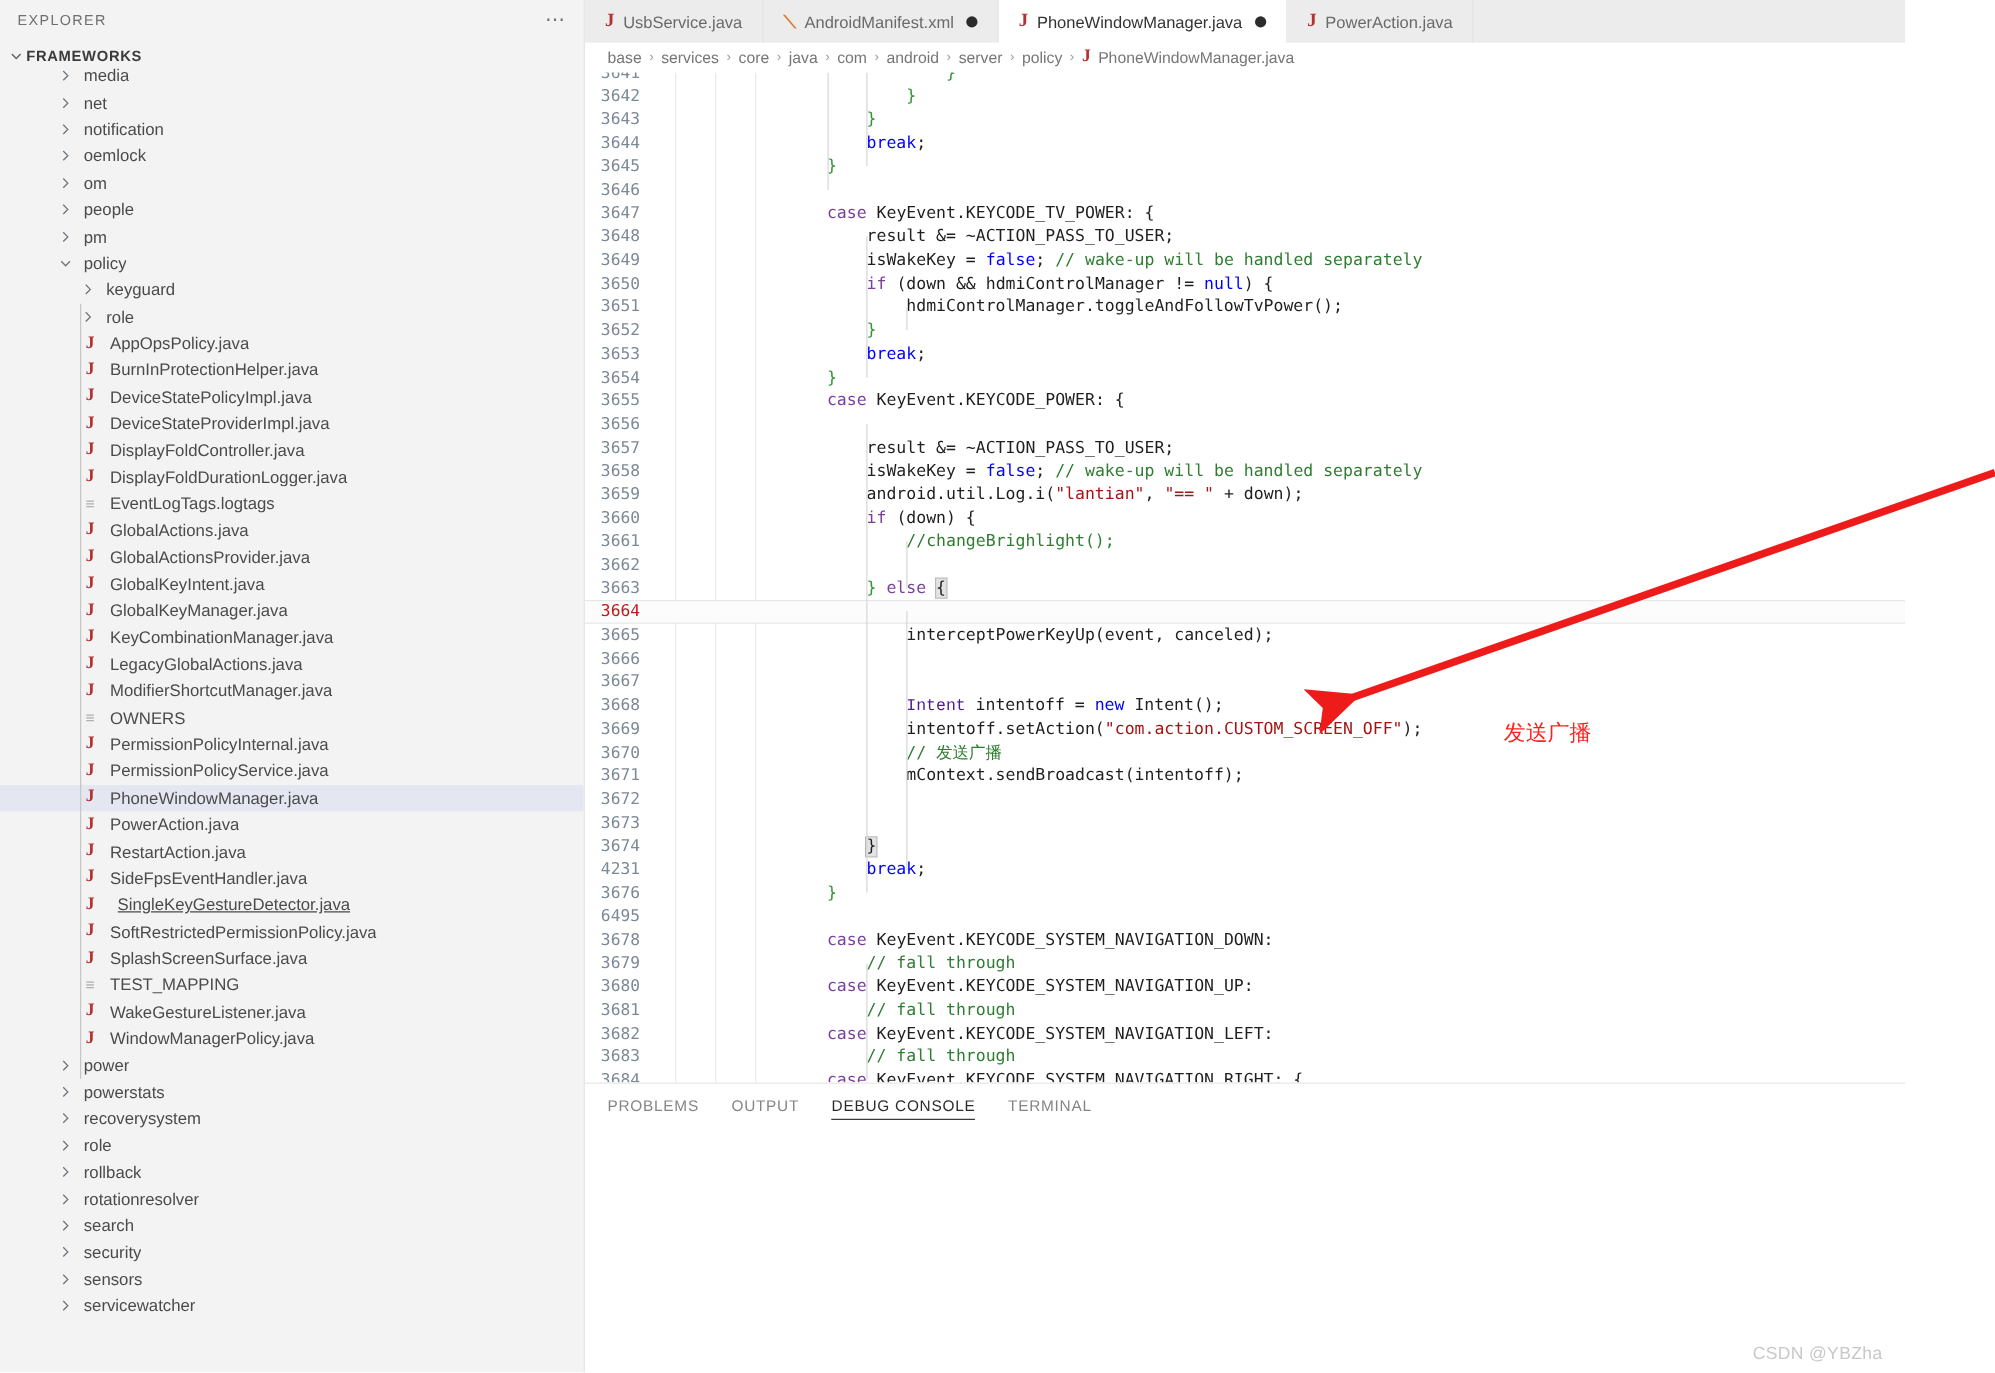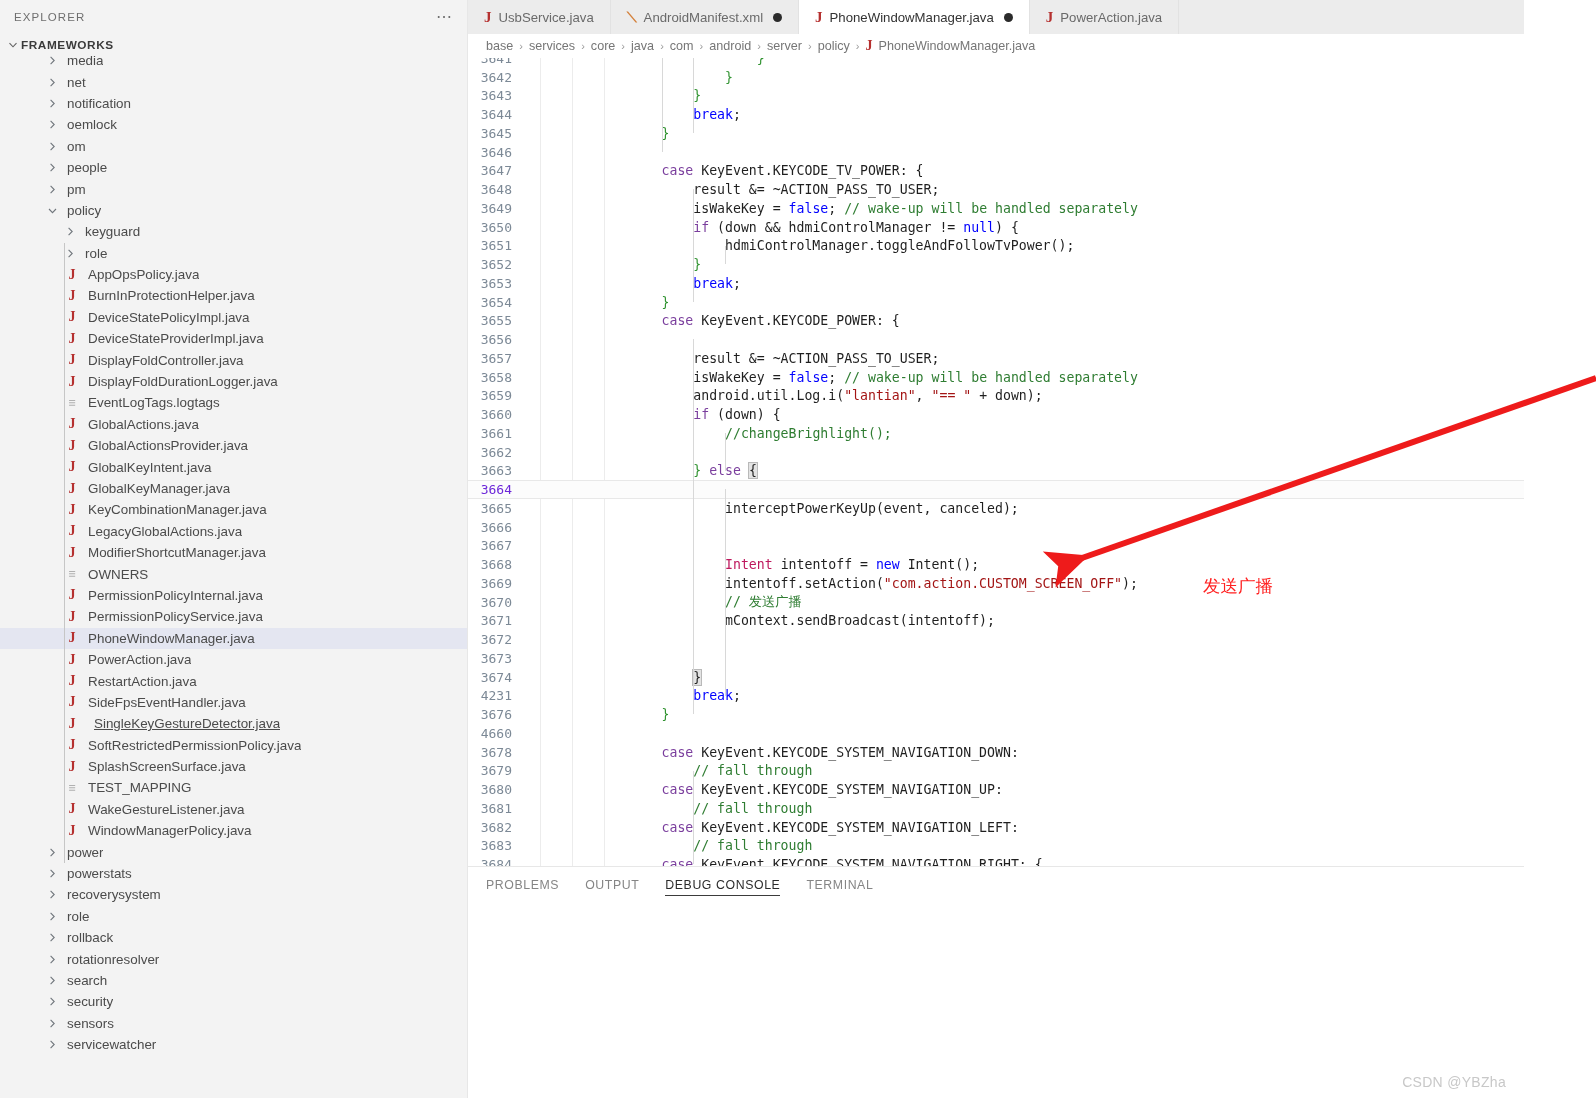--- a/index.html
+++ b/index.html
@@ -113,30 +113,30 @@
     border-top: 1px solid #e8e8e8;
   }
   .code-line.active::after {
     content:""; position:absolute; left:0; right:0; bottom:0;
     border-bottom: 1px solid #e8e8e8;
   }
   .lnum {
     width: 58px; flex: 0 0 58px; text-align: right;
     color: #7c8996; padding-right: 14px; font-size: 13px;
   }
-  .code-line.active .lnum { color: #6d28d9; }
+  .code-line.active .lnum { color: #b91c1c; }
   .gutter-pad { flex: 0 0 72px; width: 72px; }
   .ctext { position: relative; padding-left: 0px; }
 
   
   .kw   { color: #0000ff; }
   .kw2  { color: #7a3e9d; }
   .str  { color: #a31515; }
   .com  { color: #2f7d32; }
-  .typ  { color: #be185d; }
+  .typ  { color: #4c1d95; font-family: Liberation Mono, monospace; }
   .pln  { color: #1f1f1f; }
   .brkg { color: #319331; }
   .hl-brace { background: #e3e3e3; outline: 1px solid #b9b9b9; }
 
   
   .vline { position: absolute; top: 0; bottom: 0; width: 1px; background: #ececec; }
   
   .iguide { position: absolute; top: 0; height: 18.75px; width: 1px; background: #d8d8d8; }
 
   
@@ -548,21 +548,21 @@
           <div class="code-line"><span class="lnum">3667</span><span class="gutter-pad"></span><span class="ctext"></span></div>
           <div class="code-line"><span class="lnum">3668</span><span class="gutter-pad"></span><span class="ctext"><span class="pln">                </span><span class="typ">Intent</span><span class="pln"> intentoff = </span><span class="kw">new</span><span class="pln"> Intent();</span></span></div>
           <div class="code-line"><span class="lnum">3669</span><span class="gutter-pad"></span><span class="ctext"><span class="pln">                intentoff.setAction(</span><span class="str">"com.action.CUSTOM_SCREEN_OFF"</span><span class="pln">);</span></span></div>
           <div class="code-line"><span class="lnum">3670</span><span class="gutter-pad"></span><span class="ctext"><span class="pln">                </span><span class="com">// 发送广播</span></span></div>
           <div class="code-line"><span class="lnum">3671</span><span class="gutter-pad"></span><span class="ctext"><span class="pln">                mContext.sendBroadcast(intentoff);</span></span></div>
           <div class="code-line"><span class="lnum">3672</span><span class="gutter-pad"></span><span class="ctext"></span></div>
           <div class="code-line"><span class="lnum">3673</span><span class="gutter-pad"></span><span class="ctext"></span></div>
           <div class="code-line"><span class="lnum">3674</span><span class="gutter-pad"></span><span class="ctext"><span class="pln">            </span><span class="pln hl-brace">}</span></span></div>
           <div class="code-line"><span class="lnum">4231</span><span class="gutter-pad"></span><span class="ctext"><span class="pln">            </span><span class="kw">break</span><span class="pln">;</span></span></div>
           <div class="code-line"><span class="lnum">3676</span><span class="gutter-pad"></span><span class="ctext"><span class="brkg">        }</span></span></div>
-          <div class="code-line"><span class="lnum">4660</span><span class="gutter-pad"></span><span class="ctext"></span></div>
+          <div class="code-line"><span class="lnum">6495</span><span class="gutter-pad"></span><span class="ctext"></span></div>
           <div class="code-line"><span class="lnum">3678</span><span class="gutter-pad"></span><span class="ctext"><span class="pln">        </span><span class="kw2">case</span><span class="pln"> KeyEvent.KEYCODE_SYSTEM_NAVIGATION_DOWN:</span></span></div>
           <div class="code-line"><span class="lnum">3679</span><span class="gutter-pad"></span><span class="ctext"><span class="pln">            </span><span class="com">// fall through</span></span></div>
           <div class="code-line"><span class="lnum">3680</span><span class="gutter-pad"></span><span class="ctext"><span class="pln">        </span><span class="kw2">case</span><span class="pln"> KeyEvent.KEYCODE_SYSTEM_NAVIGATION_UP:</span></span></div>
           <div class="code-line"><span class="lnum">3681</span><span class="gutter-pad"></span><span class="ctext"><span class="pln">            </span><span class="com">// fall through</span></span></div>
           <div class="code-line"><span class="lnum">3682</span><span class="gutter-pad"></span><span class="ctext"><span class="pln">        </span><span class="kw2">case</span><span class="pln"> KeyEvent.KEYCODE_SYSTEM_NAVIGATION_LEFT:</span></span></div>
           <div class="code-line"><span class="lnum">3683</span><span class="gutter-pad"></span><span class="ctext"><span class="pln">            </span><span class="com">// fall through</span></span></div>
           <div class="code-line"><span class="lnum">3684</span><span class="gutter-pad"></span><span class="ctext"><span class="pln">        </span><span class="kw2">case</span><span class="pln"> KeyEvent.KEYCODE_SYSTEM_NAVIGATION_RIGHT: {</span></span></div>
         </div>
     <div class="iguide" style="left: 193.6px; top: 0px; height: 93.75px;"></div>
         <div class="iguide" style="left: 225.4px; top: 0px; height: 75px;"></div>

